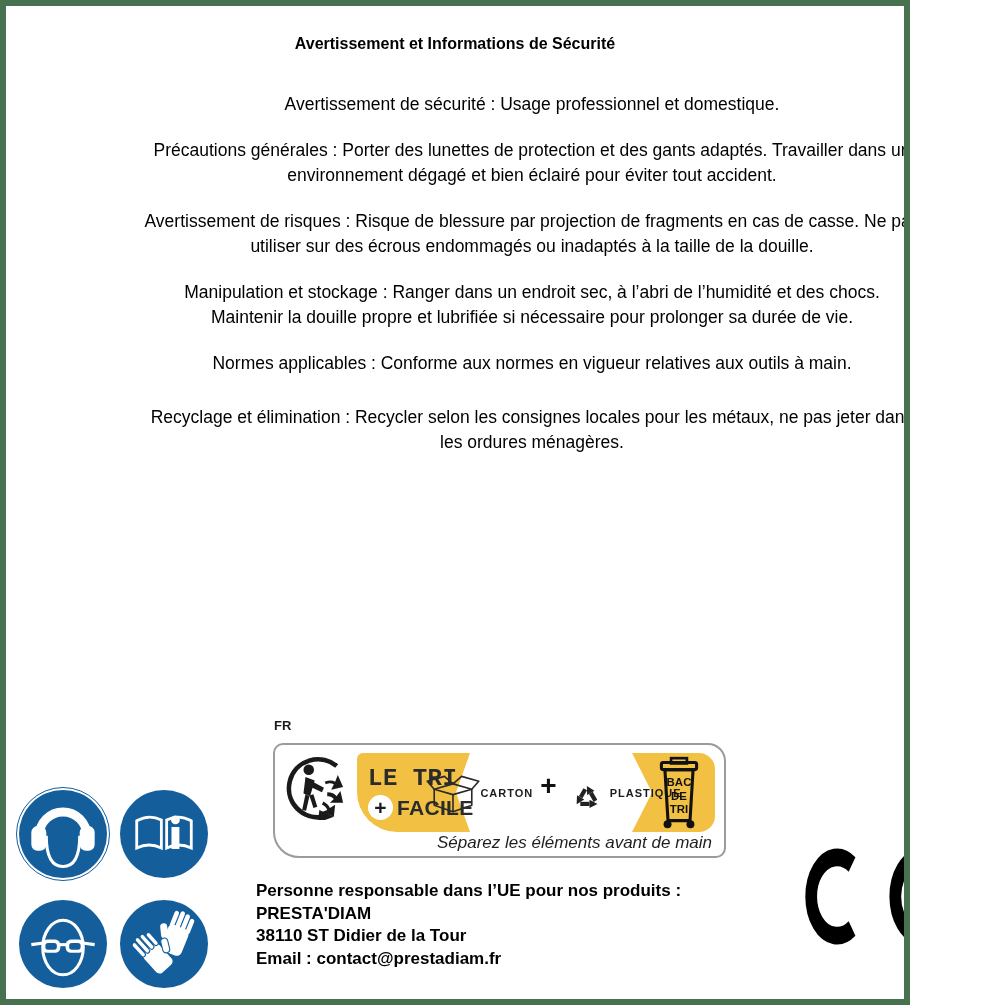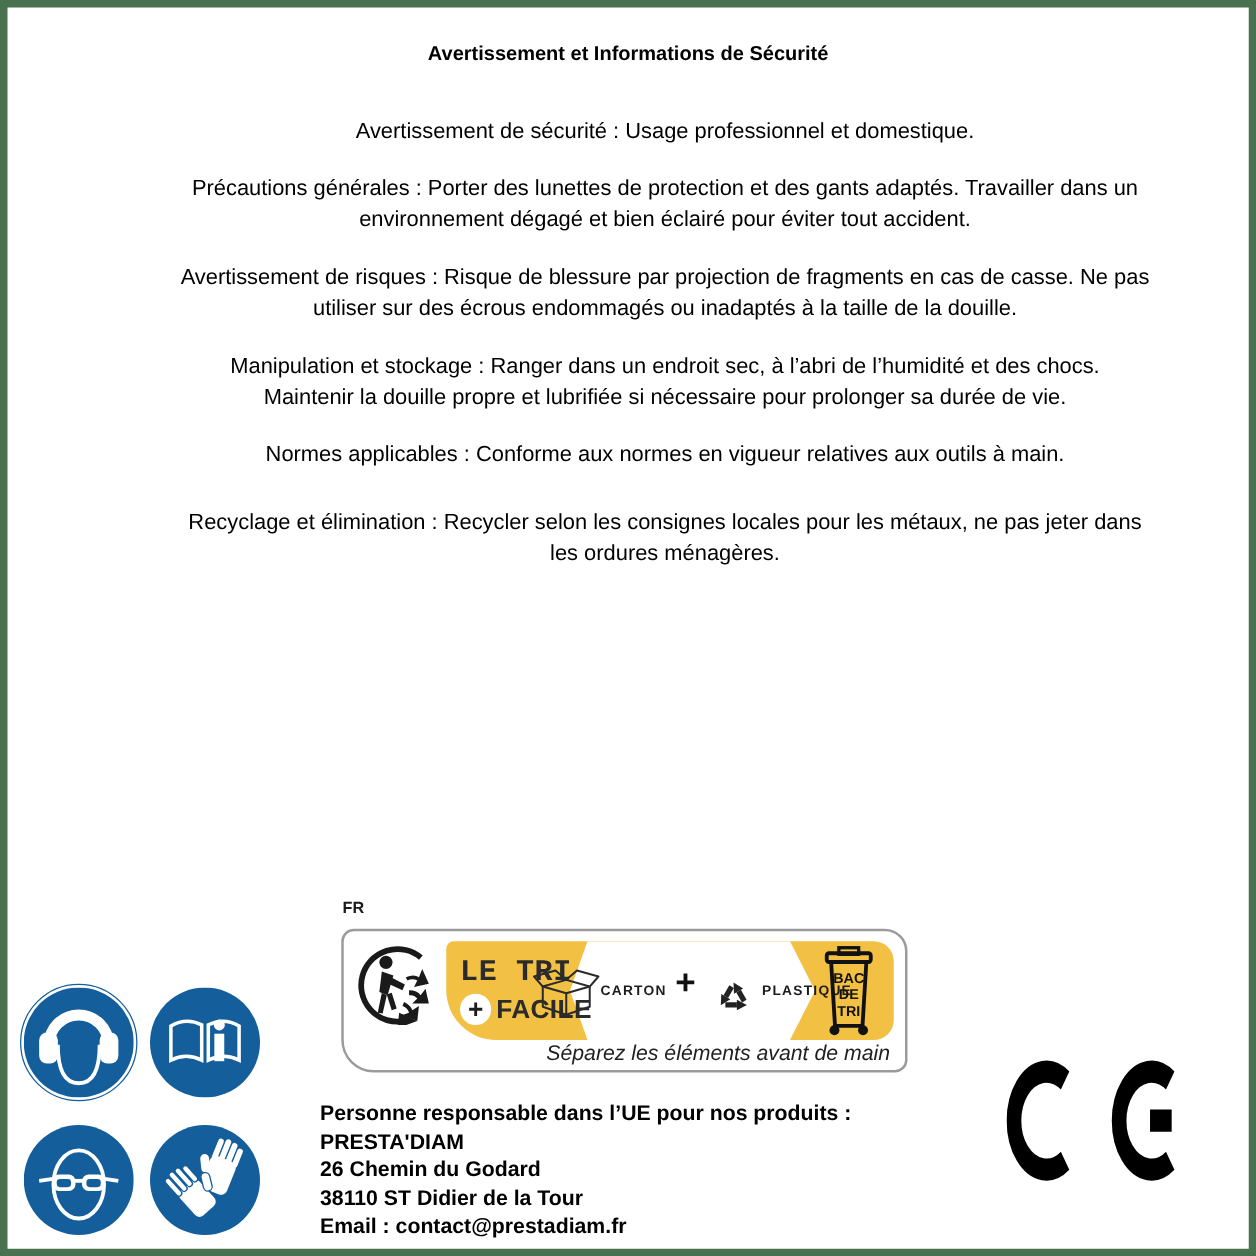--- a/index.html
+++ b/index.html
@@ -1,17 +1,17 @@
 <!DOCTYPE html>
 <html><head>
 <meta charset="utf-8">
 <style>
   html,body{margin:0;padding:0;background:#fff;}
   .page{
-    position:relative;width:1005px;height:1005px;box-sizing:border-box;
+    position:relative;width:910px;height:1005px;box-sizing:border-box;
     border:6px solid #47714F;background:#fff;overflow:hidden;
     font-family:"Liberation Sans",sans-serif;color:#000;
   }
   .title{
     position:absolute;top:29px;left:0;right:0;text-align:center;
     font-size:16px;font-weight:bold;
   }
   .content{position:absolute;top:86px;left:71px;width:910px;}
   .content p{
     margin:0 0 21px 0;font-size:17.5px;line-height:25px;white-space:pre;text-align:center;
@@ -231,21 +231,20 @@
         <text x="25" y="64" text-anchor="middle" font-family="Liberation Sans, sans-serif" font-size="13" font-weight="bold" fill="#111">TRI</text>
       </svg>
     </div>
 
     <div class="separ">Séparez les éléments avant de main</div>
   </div>
 
   <div class="responsible">
     <div>Personne responsable dans l’UE pour nos produits :</div>
     <div>PRESTA'DIAM</div>
-    <div>26 Chemin du Godard</div>
     <div>38110 ST Didier de la Tour</div>
     <div>Email : contact@prestadiam.fr</div>
   </div>
 
   <svg class="ce" width="141" height="97" viewBox="0 0 228 104" preserveAspectRatio="none">
     <path d="M76.1 17.6 A42 42 0 1 0 76.1 86.4" stroke="#000" stroke-width="19" fill="none"></path>
     <path d="M212.1 17.6 A42 42 0 1 0 212.1 86.4" stroke="#000" stroke-width="19" fill="none"></path>
     <path d="M186 52 H214" stroke="#000" stroke-width="19" fill="none"></path>
   </svg>
 

